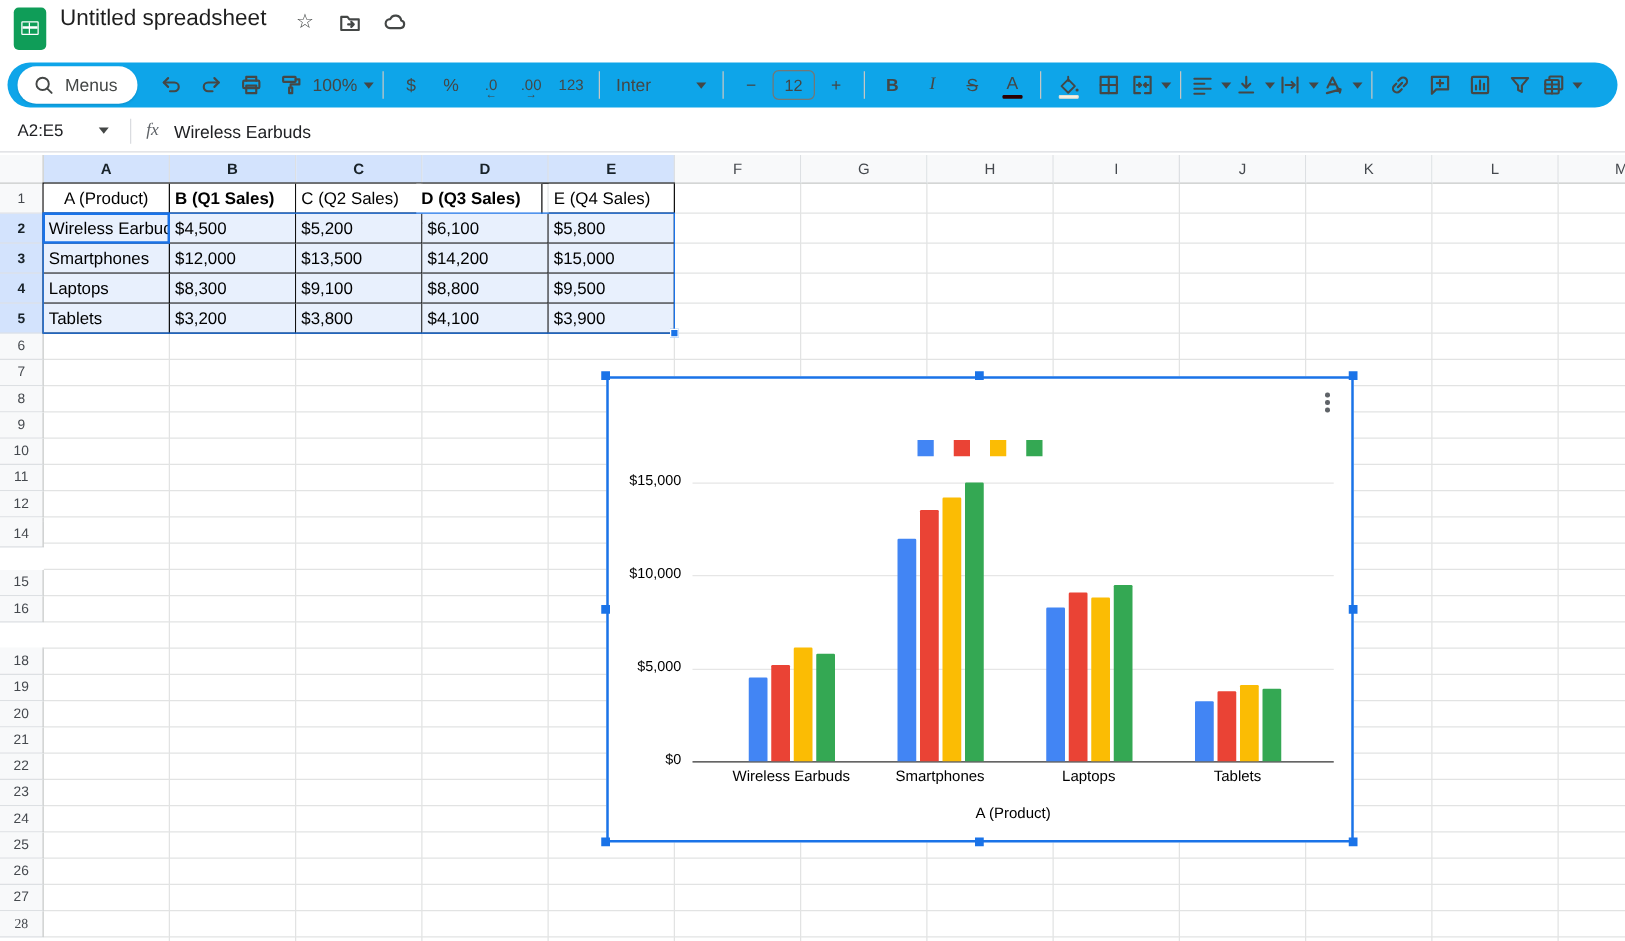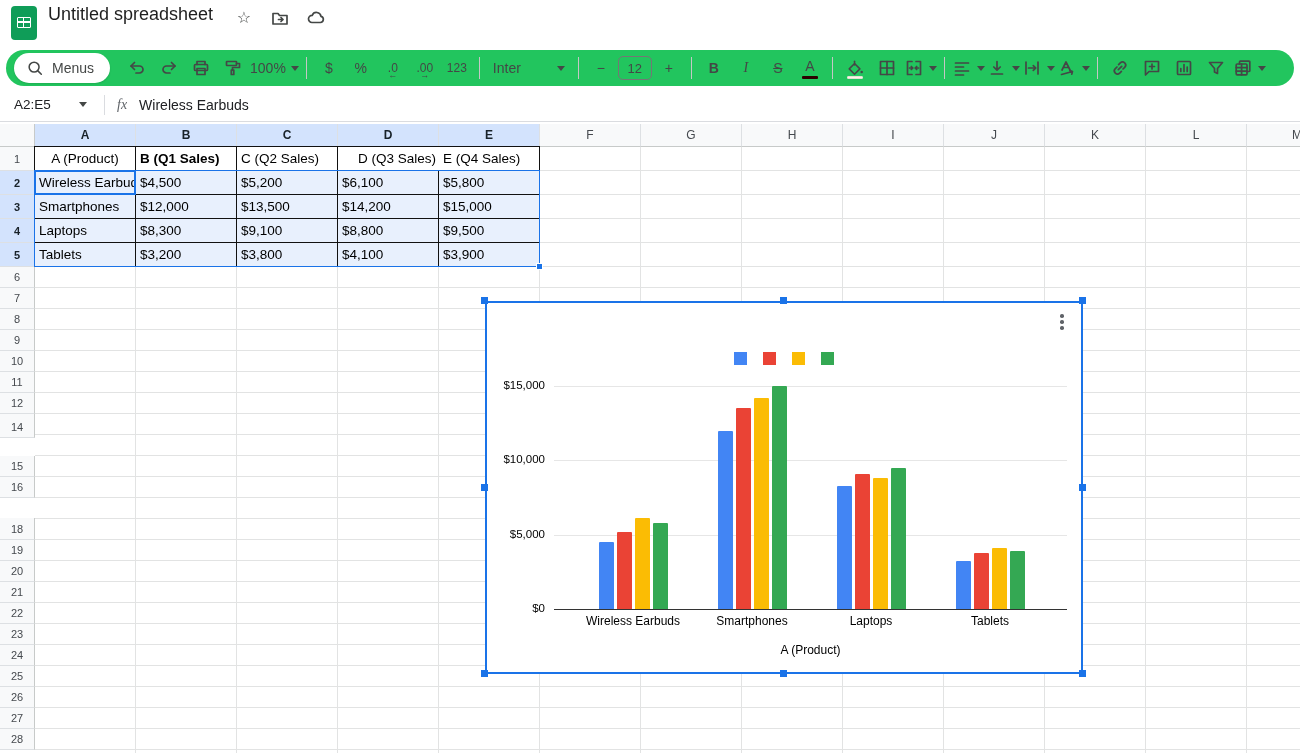--- a/index.html
+++ b/index.html
@@ -15,21 +15,21 @@
   #sheets-logo .lg-grid:after { content:""; position:absolute; left:4.6px; top:0; width:1.6px; height:100%; background:#fff; }
   #doc-title { position:absolute; left:48px; top:4px; font-size:18px; color:#1f1f1f; }
   .tb-ico { position:absolute; top:8px; width:20px; height:20px; color:#444746; font-size:16px; line-height:20px; text-align:center; }
   #star-icon { left:234px; }
   #folder-icon { left:270px; }
   #cloud-icon { left:306px; }
   #menu-bar { position:absolute; left:44px; top:26px; display:flex; }
   .menu-item { font-size:14.5px; color:#202124; padding:1px 9px; border-radius:9px; cursor:default; }
 
   
-  #toolbar { position:absolute; left:6px; top:50px; width:1288px; height:36px; background:#22c55e; border-radius:18px; display:flex; align-items:center; padding:0 8px; gap:2px; }
+  #toolbar { position:absolute; left:6px; top:50px; width:1288px; height:36px; background:#0ea5e9; border-radius:18px; display:flex; align-items:center; padding:0 8px; gap:2px; }
   .t-btn { height:28px; min-width:30px; display:flex; align-items:center; justify-content:center; border-radius:4px; color:#444746; font-size:14px; position:relative; }
   .t-sep { width:1px; height:22px; background:#C4C7C5; margin:0 5px; flex:none; }
   #menus-pill { display:flex; align-items:center; gap:8px; background:#fff; border-radius:15px; height:30px; padding:0 16px 0 12px; box-shadow:0 1px 2px rgba(0,0,0,.12); margin-right:10px; }
   #menus-pill span { font-size:14px; color:#444746; }
   .caret { width:0; height:0; border-left:4px solid transparent; border-right:4px solid transparent; border-top:5px solid #444746; margin-left:5px; }
   svg.ic { stroke:#444746; fill:none; stroke-width:1.7; stroke-linecap:round; stroke-linejoin:round; }
   .glyph { font-size:14px; color:#444746; }
   .glyph.small { font-size:12px; }
   #font-name { font-size:14px; color:#444746; min-width:52px; text-align:left; }
   #font-size-box { width:34px; height:24px; border:1px solid #747775; border-radius:5px; font-size:13px; color:#444746; display:flex; align-items:center; justify-content:center; background:transparent; }
@@ -354,29 +354,29 @@
         <div class="row-header" style="top: 395px; height: 21px;">18</div>
         <div class="row-header" style="top: 416px; height: 21px;">19</div>
         <div class="row-header" style="top: 437px; height: 21px;">20</div>
         <div class="row-header" style="top: 458px; height: 21px;">21</div>
         <div class="row-header" style="top: 479px; height: 21px;">22</div>
         <div class="row-header" style="top: 500px; height: 21px;">23</div>
         <div class="row-header" style="top: 521px; height: 21px;">24</div>
         <div class="row-header" style="top: 542px; height: 21px;">25</div>
         <div class="row-header" style="top: 563px; height: 21px;">26</div>
         <div class="row-header" style="top: 584px; height: 21px;">27</div>
-        <div class="row-header" style="top: 605px; height: 21px;">28</div>
+        <div class="row-header" style="top: 605px; height: 21px; font-family: Liberation Serif, serif;">28</div>
       </div>
     <div id="corner"></div>
     <div id="table-frame" style="left: 34px; top: 22px; width: 506px; height: 121px;"></div>
     <div id="cells">
         <div class="cell header center" style="left: 35px; top: 23px; width: 101px; height: 24px;">A (Product)</div>
         <div class="cell header" style="left: 136px; top: 23px; width: 101px; height: 24px; font-weight: bold;">B (Q1 Sales)</div>
         <div class="cell header" style="left: 237px; top: 23px; width: 101px; height: 24px;">C (Q2 Sales)</div>
-        <div class="cell header" style="left: 354px; top: 23px; width: 101px; height: 32px;">D (Q3 Sales)</div>
+        <div class="cell header" style="left: 333px; top: 23px; width: 101px; height: 32px; font-weight: bold;">D (Q3 Sales)</div>
         <div class="cell header" style="left: 439px; top: 23px; width: 101px; height: 24px;">E (Q4 Sales)</div>
         <div class="cell data" style="left: 35px; top: 47px; width: 101px; height: 24px;">Wireless Earbuds</div>
         <div class="cell data" style="left: 136px; top: 47px; width: 101px; height: 24px;">$4,500</div>
         <div class="cell data" style="left: 237px; top: 47px; width: 101px; height: 24px;">$5,200</div>
         <div class="cell data" style="left: 338px; top: 47px; width: 101px; height: 24px;">$6,100</div>
         <div class="cell data" style="left: 439px; top: 47px; width: 101px; height: 24px;">$5,800</div>
         <div class="cell data" style="left: 35px; top: 71px; width: 101px; height: 24px;">Smartphones</div>
         <div class="cell data" style="left: 136px; top: 71px; width: 101px; height: 24px;">$12,000</div>
         <div class="cell data" style="left: 237px; top: 71px; width: 101px; height: 24px;">$13,500</div>
         <div class="cell data" style="left: 338px; top: 71px; width: 101px; height: 24px;">$14,200</div>

